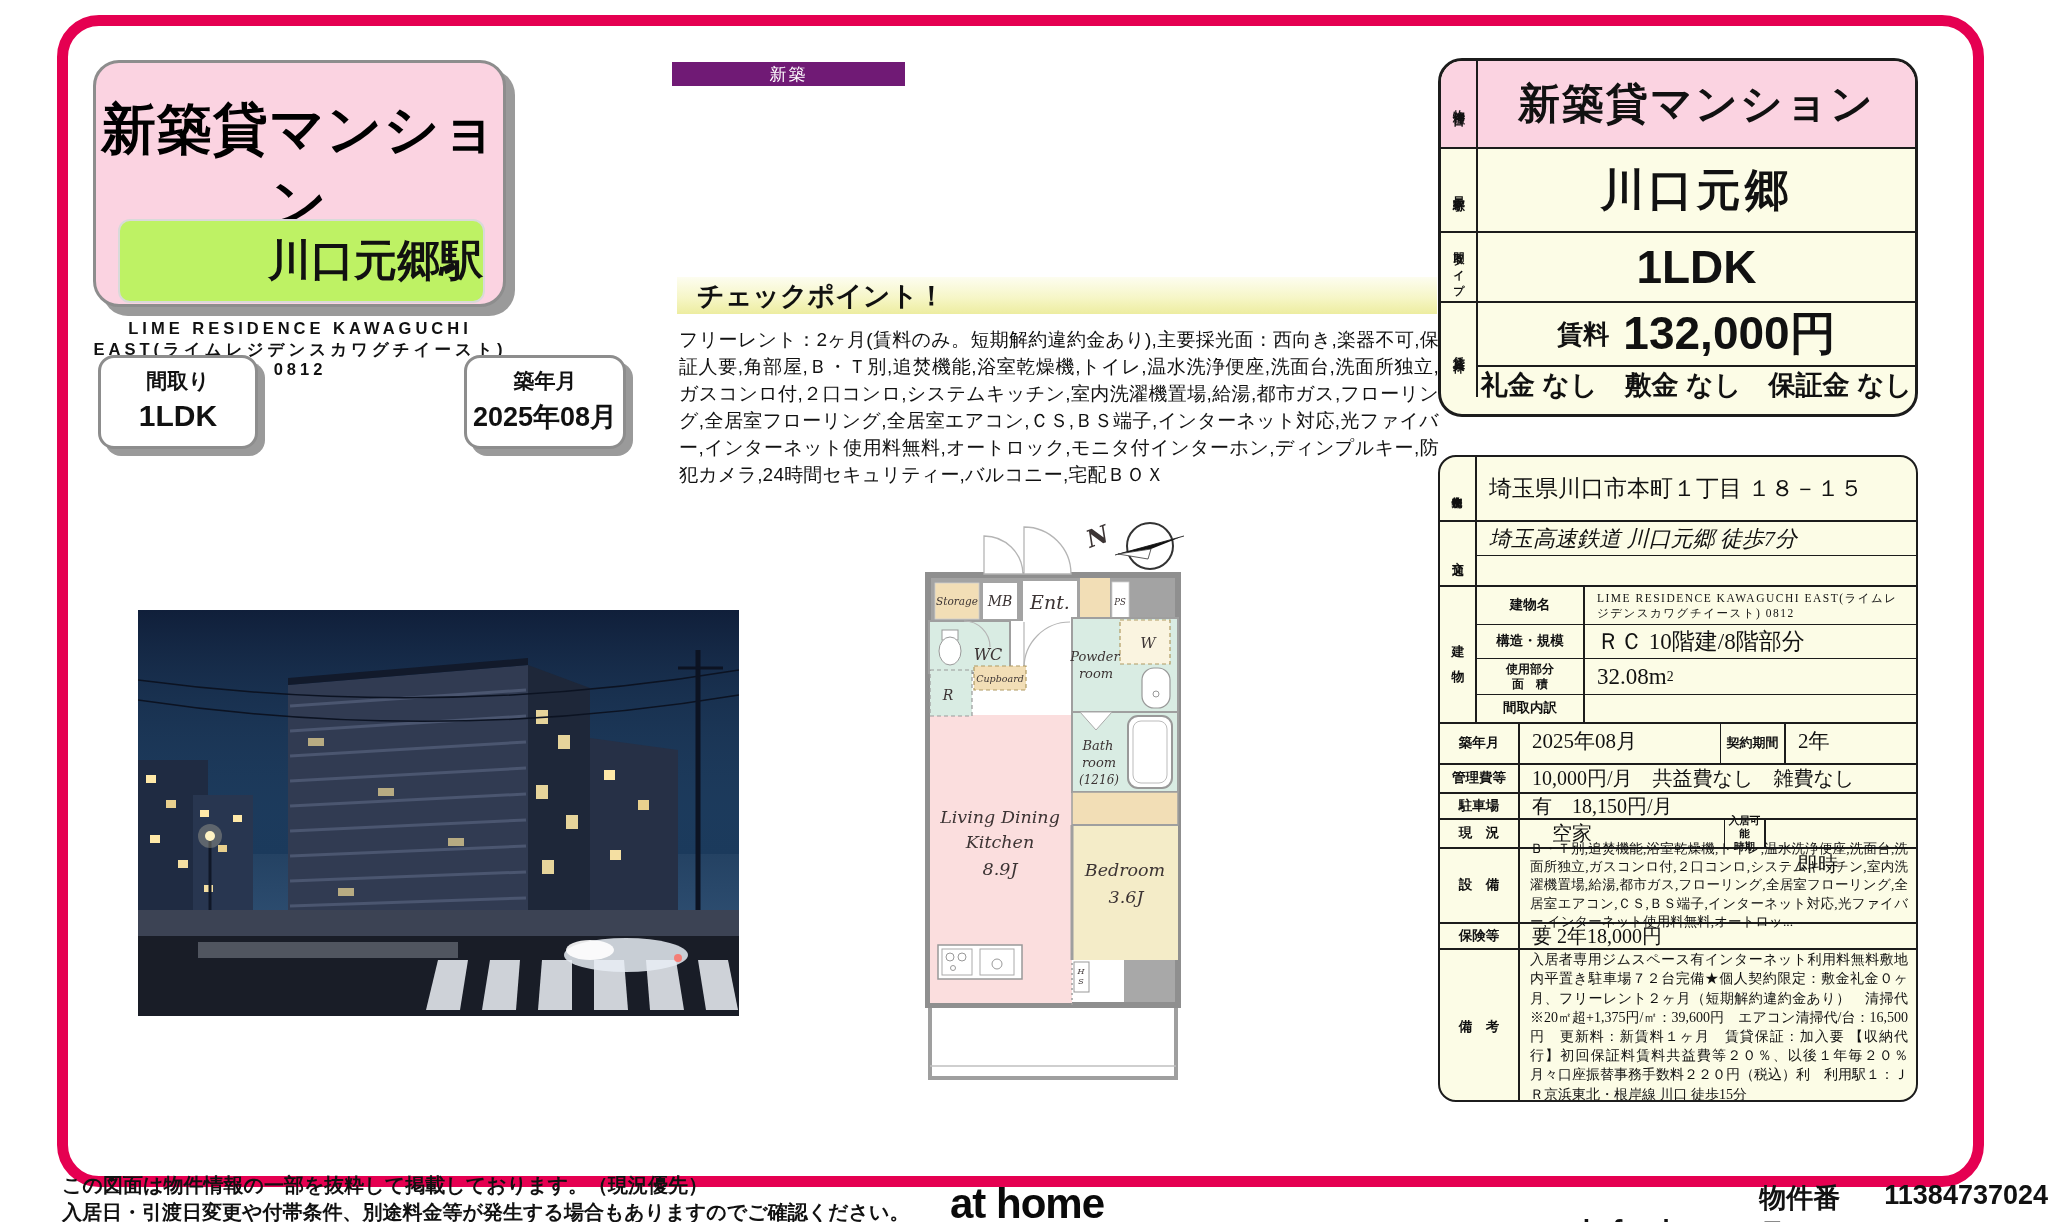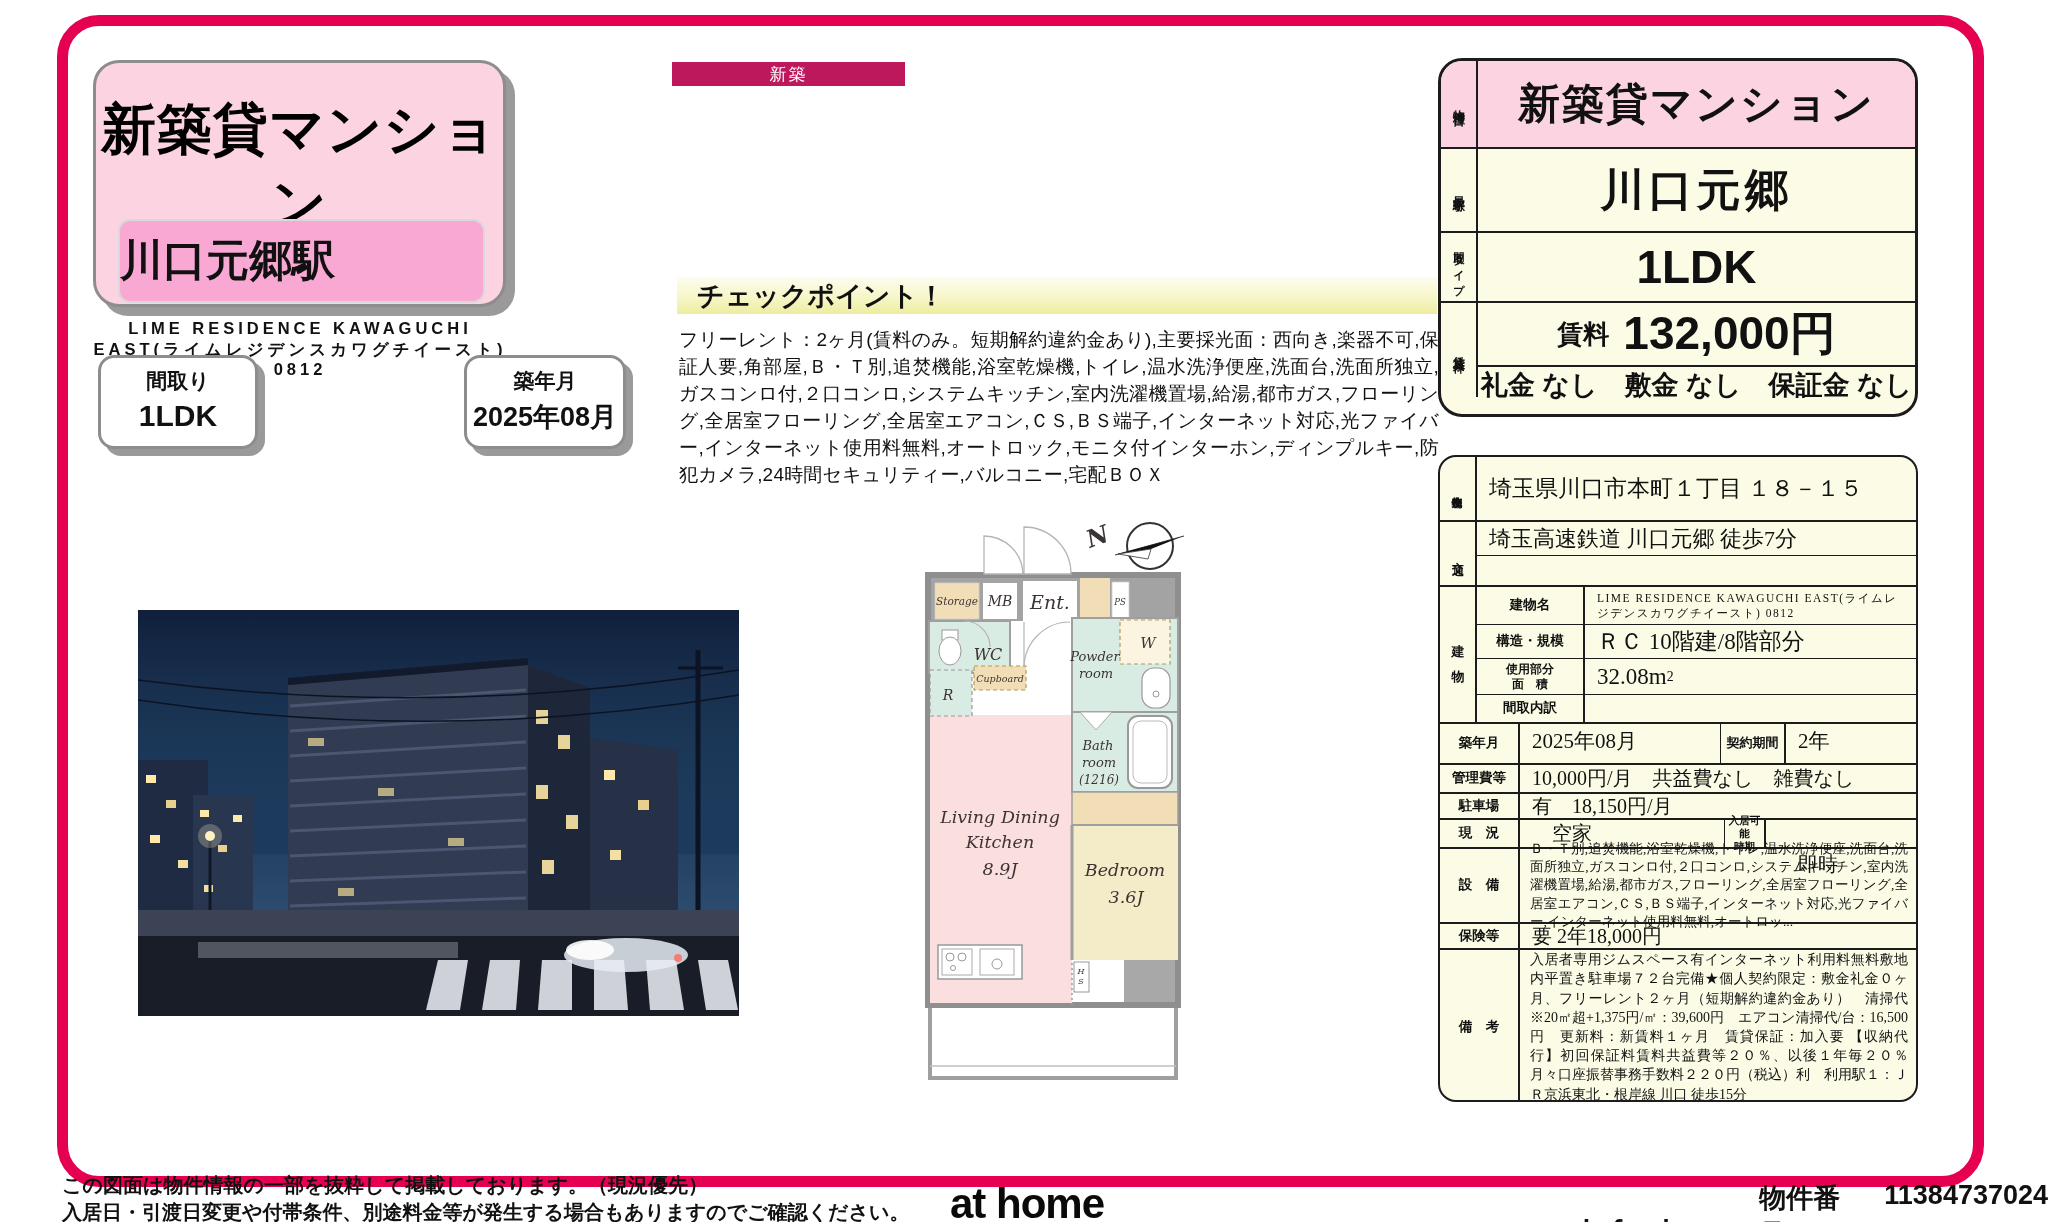--- a/index.html
+++ b/index.html
@@ -6,33 +6,33 @@
   #canvas{position:relative;width:2056px;height:1222px;background:#fff;overflow:hidden;
           font-family:"Liberation Sans",sans-serif;color:#111;}
   .abs{position:absolute;}
   
   .frame{position:absolute;left:57px;top:15px;width:1905px;height:1150px;
          border:11px solid #e50051;border-radius:42px;background:#fff;}
   
   .pinkcard{position:absolute;left:93px;top:60px;width:413px;height:247px;background:#fbd3e1;
             border:3px solid #8d8d8d;border-radius:26px;box-shadow:9px 9px 0 #9a9a9a;box-sizing:border-box;}
   .pinkcard .title{margin-top:30px;text-align:center;font-size:55px;font-weight:bold;letter-spacing:1px;color:#000;}
-  .stationbox{position:absolute;left:22px;top:156px;width:363px;height:80px;background:#f9a8d4;
-              border:2px solid #d9d9d9;border-radius:12px;display:flex;align-items:center;justify-content:flex-start;
+  .stationbox{position:absolute;left:22px;top:156px;width:363px;height:80px;background:#bef264;
+              border:2px solid #d9d9d9;border-radius:12px;display:flex;align-items:center;justify-content:flex-end;
               font-size:43px;font-weight:bold;}
   .bldname{position:absolute;left:80px;top:318px;width:440px;text-align:center;font-size:16.5px;
            font-weight:bold;letter-spacing:4px;line-height:1.25;}
   
   .sumbox{position:absolute;top:355px;height:94px;background:#fff;border:3px solid #8d8d8d;border-radius:16px;
           box-shadow:7px 7px 0 #9a9a9a;box-sizing:border-box;text-align:center;}
   .sumbox .lab{font-size:21px;font-weight:bold;margin-top:9px;}
   .sumbox .val{font-size:30px;font-weight:bold;margin-top:4px;}
   .sup{font-size:60%;vertical-align:super;}
   
-  .badge{position:absolute;left:672px;top:62px;width:233px;height:24px;background:#be185d;color:#fff;
+  .badge{position:absolute;left:672px;top:62px;width:233px;height:24px;background:#701a75;color:#fff;
          display:flex;align-items:center;justify-content:center;font-size:17px;letter-spacing:2px;}
   
   .chkhead{position:absolute;left:677px;top:277px;width:760px;height:37px;
            background:linear-gradient(to bottom,#fdfdf0 0%,#f6f6c8 55%,#ededa0 100%);
            display:flex;align-items:center;font-size:27px;font-weight:bold;padding-left:20px;box-sizing:border-box;}
   .chkbody{position:absolute;left:679px;top:327px;width:760px;font-size:19px;line-height:1.42;
            letter-spacing:.2px;text-align:justify;}
   
   .tbl{position:absolute;left:1438px;width:480px;background:#fcfce6;border:3px solid #1c1c1c;
        border-radius:24px;overflow:hidden;box-sizing:border-box;}
@@ -284,21 +284,21 @@
   </div>
 
   <div class="tbl" style="top:455px;height:647px;border-width:2.5px;border-radius:18px;">
     <div class="trow" style="height:65px;">
       <div class="vlab" style="font-size:10.5px;letter-spacing:0;">物件所在地</div>
       <div class="cell leftpad serif" style="font-size:23px;">埼玉県川口市本町１丁目 １８－１５</div>
     </div>
     <div class="trow" style="height:65px;">
       <div class="vlab">交通</div>
       <div style="flex:1;display:flex;flex-direction:column;min-width:0;">
-        <div class="cell leftpad serif" style="height:34px;flex:none;border-bottom:1.5px solid #1c1c1c;font-size:22px;">埼玉高速鉄道 川口元郷 徒歩7分</div>
+        <div class="cell leftpad serif" style="height:34px;flex:none;border-bottom:1.5px solid #1c1c1c;font-size:22px;font-style:italic;">埼玉高速鉄道 川口元郷 徒歩7分</div>
         <div class="cell" style="flex:1;"></div>
       </div>
     </div>
     <div class="trow" style="height:137px;">
       <div class="vlab" style="font-size:13px;letter-spacing:26px;padding-top:10px;">建物</div>
       <div style="flex:1;display:flex;flex-direction:column;min-width:0;">
         <div style="display:flex;height:37px;border-bottom:1.5px solid #1c1c1c;">
           <div class="hlab" style="width:108px;">建物名</div>
           <div class="cell leftpad serif" style="font-size:11.5px;letter-spacing:1.5px;line-height:1.3;padding-right:6px;text-align:left;">LIME RESIDENCE KAWAGUCHI EAST(ライムレジデンスカワグチイースト) 0812</div>
         </div>

